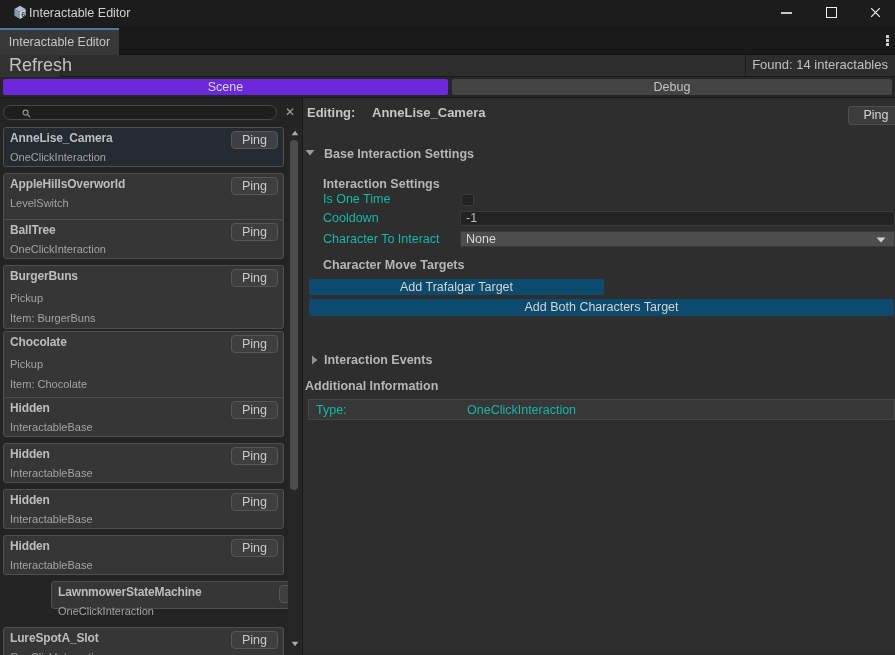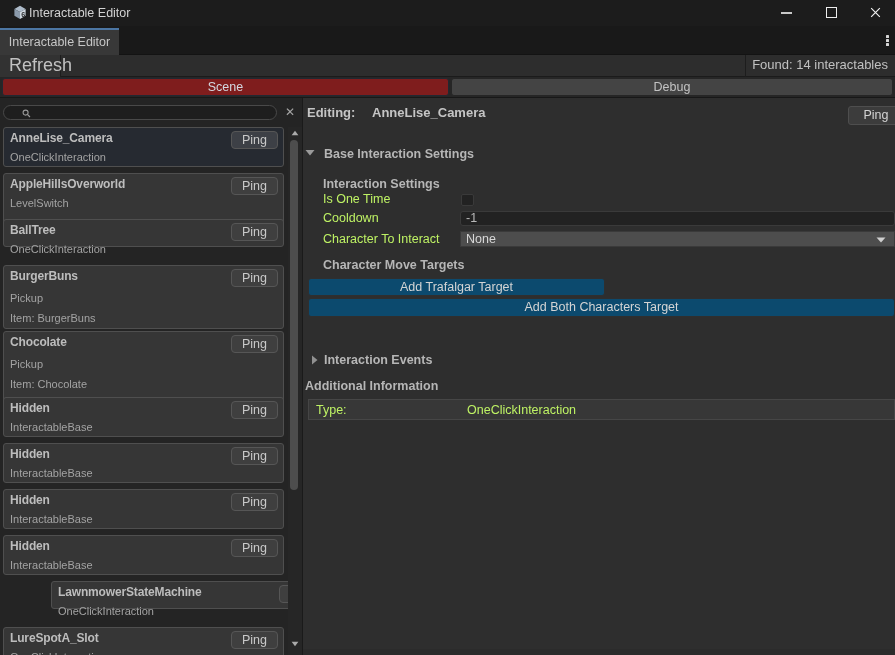--- a/index.html
+++ b/index.html
@@ -25,21 +25,21 @@
 
 #toolbar { left:0; top:55px; width:895px; height:22px; background:#2d2d2d; border-bottom:1px solid #1b1b1b; }
 #refresh { left:0; top:55px; width:61px; height:22px; border-right:1px solid #1d1d1d;
   color:#c1c1c1; font-size:18px; line-height:20px; padding-left:9px; background:#323232; }
 #founddiv { left:745px; top:55px; width:1px; height:22px; background:#1d1d1d; }
 #found { left:745px; top:55px; width:143px; height:22px; color:#c1c1c1; font-size:13px;
   line-height:20px; text-align:right; }
 
 
 #sdrow { left:0; top:77px; width:895px; height:21px; background:#262626; border-bottom:1px solid #181818; }
-#scenebtn { left:2px; top:78px; width:447px; height:18px; background:#7f1d1d; border:1px solid #222831;
+#scenebtn { left:2px; top:78px; width:447px; height:18px; background:#6d28d9; border:1px solid #222831;
   border-radius:3px; color:#d3d8e0; font-size:12.5px; line-height:16px; text-align:center; }
 #debugbtn { left:451px; top:78px; width:442px; height:18px; background:#444444; border:1px solid #262626;
   border-radius:3px; color:#c3c3c3; font-size:12.5px; line-height:16px; text-align:center; }
 
 
 #leftpanel { left:0; top:98px; width:302px; height:557px; background:#242424; }
 #rightpanel { left:302px; top:98px; width:593px; height:557px; background:#2e2e2e; border-left:1px solid #1a1a1a; }
 
 
 #search { left:3px; top:7px; width:274px; height:15px; background:#1e1e1e;
@@ -53,21 +53,21 @@
 .isub { position:absolute; left:6px; font-size:11px; color:#a3a3a3; white-space:nowrap;}
 .ping { position:absolute; left:227px; top:3px; width:47px; height:18px; background:#3f3f3f;
   border:1px solid #565656; border-radius:4px; color:#c9c9c9; font-size:12.5px; line-height:16px; text-align:center;}
 .sel .ping { background:#3d4046; }
 
 
 #sbar { left:288px; top:29px; width:14px; height:528px; background:#262626; }
 #sthumb { left:2px; top:13px; width:8px; height:350px; background:#4d4d4d; border-radius:4px; }
 
 
-.rp { position:absolute; color:#bef264; font-size:12.5px; white-space:nowrap; }
+.rp { position:absolute; color:#14b8a6; font-size:12.5px; white-space:nowrap; }
 .rpb { position:absolute; color:#b6b6b6; font-size:12.5px; font-weight:bold; white-space:nowrap; }
 .ubtn { position:absolute; background:#0c4a6e; border:1px solid #2f2f2f; border-radius:3px;
   color:#d4d4d4; font-size:12.5px; text-align:center; }
 </style>
 </head>
 <body>
 <div id="page">
 
   <div class="abs" id="titlebar">
     <svg class="abs" style="left:14px;top:5px" width="12" height="15" viewBox="0 0 15 17">
@@ -113,21 +113,21 @@
     <div class="item sel abs" style="top:29px;height:40px;">
       <div class="ititle">AnneLise_Camera</div>
       <div class="isub" style="top:23px">OneClickInteraction</div>
       <div class="ping">Ping</div>
     </div>
     <div class="item abs" style="top:75px;height:56px;">
       <div class="ititle">AppleHillsOverworld</div>
       <div class="isub" style="top:23px">LevelSwitch</div>
       <div class="ping">Ping</div>
     </div>
-    <div class="item abs" style="top:121px;height:28px;">
+    <div class="item abs" style="top:121px;height:40px;">
       <div class="ititle">BallTree</div>
       <div class="isub" style="top:23px">OneClickInteraction</div>
       <div class="ping">Ping</div>
     </div>
     <div class="item abs" style="top:167px;height:64px;">
       <div class="ititle">BurgerBuns</div>
       <div class="isub" style="top:26px">Pickup</div>
       <div class="isub" style="top:46px">Item: BurgerBuns</div>
       <div class="ping">Ping</div>
     </div>

